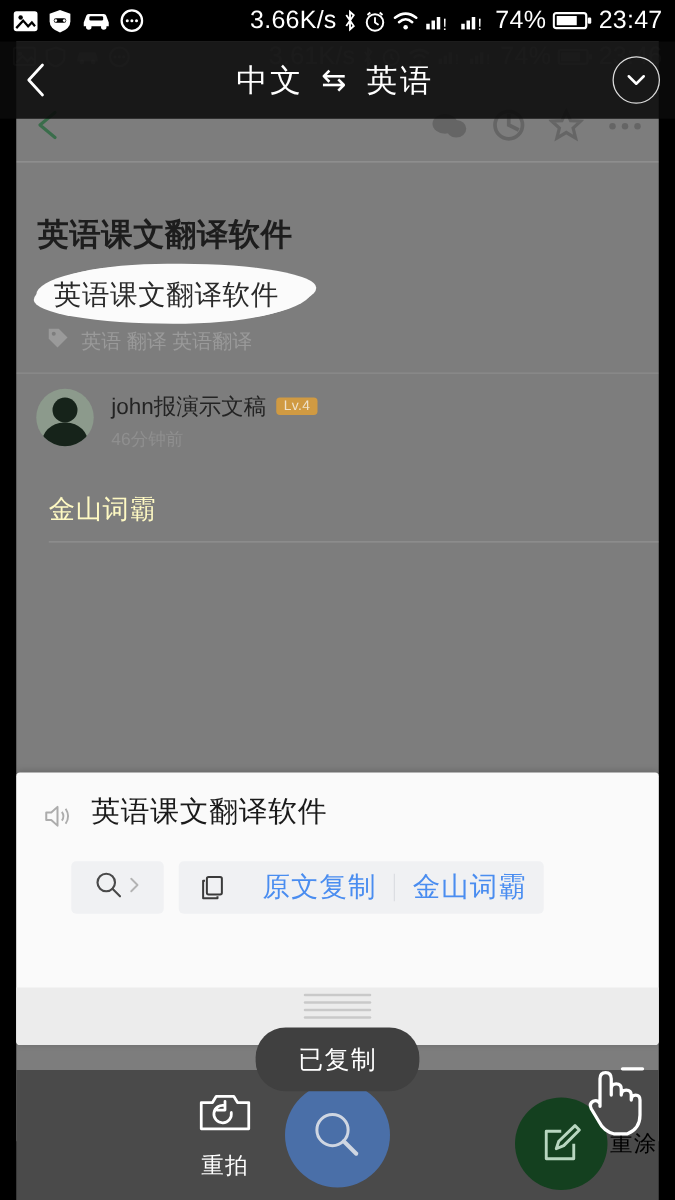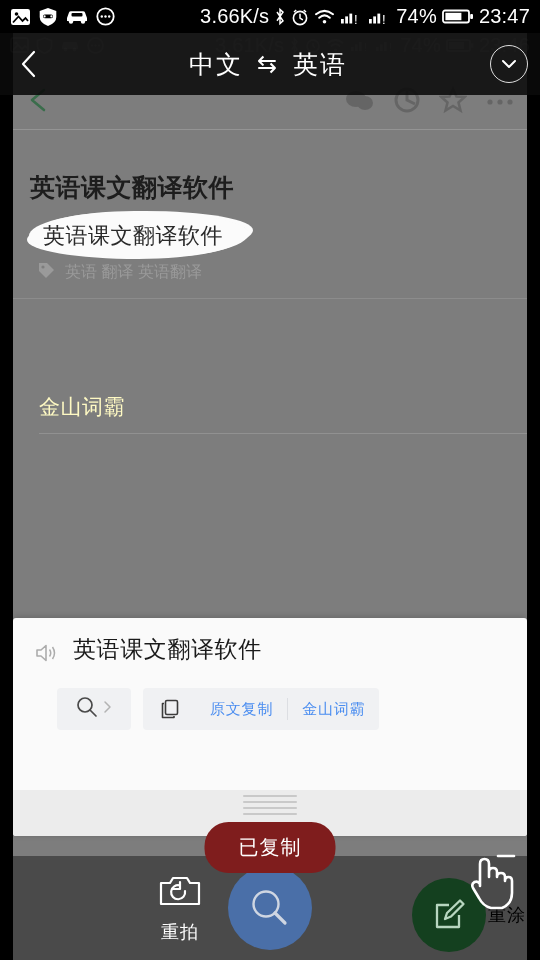--- a/index.html
+++ b/index.html
@@ -130,37 +130,37 @@
   .act-search {
     width:74px; height:42px; background:#f0f1f3; border-radius:4px;
     display:flex; align-items:center; justify-content:center; gap:4px;
   }
   .act-group {
     height:42px; background:#f0f1f3; border-radius:4px;
     display:flex; align-items:center;
   }
   .act-copyicon { padding:0 13px 0 16px; display:flex; align-items:center; }
   .act-btn {
-    color:#4a8df0; font-size:15px; padding:0 14px; letter-spacing:.8px;
+    color:#4a8df0; font-size:22px; padding:0 14px; letter-spacing:.8px;
     display:flex; align-items:center; height:100%;text-align:right;
   }
   .act-sep { width:1px; height:22px; background:#dcdee2; }
   .sheet-foot { position:absolute; left:0; bottom:0; width:514px; height:46px; background:#ececec; }
 
   
   .handle {
     position:absolute; left:50%; transform:translateX(-50%); top:795px;
     width:54px; z-index:40;
   }
   .handle i { display:block; height:2px; background:#c9c9c9; margin-bottom:4px; border-radius:1px; }
 
   
   .toast {
     position:absolute; left:50%; transform:translateX(-50%); top:822px;
-    background:#7f1d1d; color:#fff; border-radius:24px;
+    background:#404040; color:#fff; border-radius:24px;
     padding:12px 34px; font-size:20px; letter-spacing:1px; z-index:50;
   }
 
   
   .bottombar {
     position:absolute; left:13px; bottom:0; width:514px; height:104px;
     background:#4a4a4a; z-index:36;
     display:flex; align-items:center; justify-content:center;
     padding:0 18px;
   }
@@ -231,20 +231,30 @@
       <span>
         <svg width="19" height="19" viewBox="0 0 19 19">
             <path d="M2 2 L10 2 L17 9 L9 17 L2 10 Z" fill="#9a9a9a"></path>
             <circle cx="6" cy="6" r="1.6" fill="#7d7d7d"></circle>
           </svg>
       </span>
       <span>英语  翻译  英语翻译</span>
     </div>
     <div class="bg-seg" style="top:265px;left:0;"></div>
 
+    <div class="post">
+      <div class="avatar"></div>
+      <div class="post-meta">
+        <div class="post-name">
+          <span>john报演示文稿</span>
+          <span class="lv-badge">Lv.4</span>
+        </div>
+        <div class="post-time">46分钟前</div>
+      </div>
+    </div>
     <div class="post-body">金山词霸</div>
     <div class="bg-seg2"></div>
   </div>
 
   <div class="statusbar-ghost">
     <div class="sb-left">
       <span class="sb-ico">
         <svg width="19" height="16" viewBox="0 0 19 16">
             <rect x="1" y="1" width="17" height="14" rx="2" fill="none" stroke="currentColor" stroke-width="1.6"></rect>
             <circle cx="6" cy="6" r="1.6" fill="currentColor"></circle>

